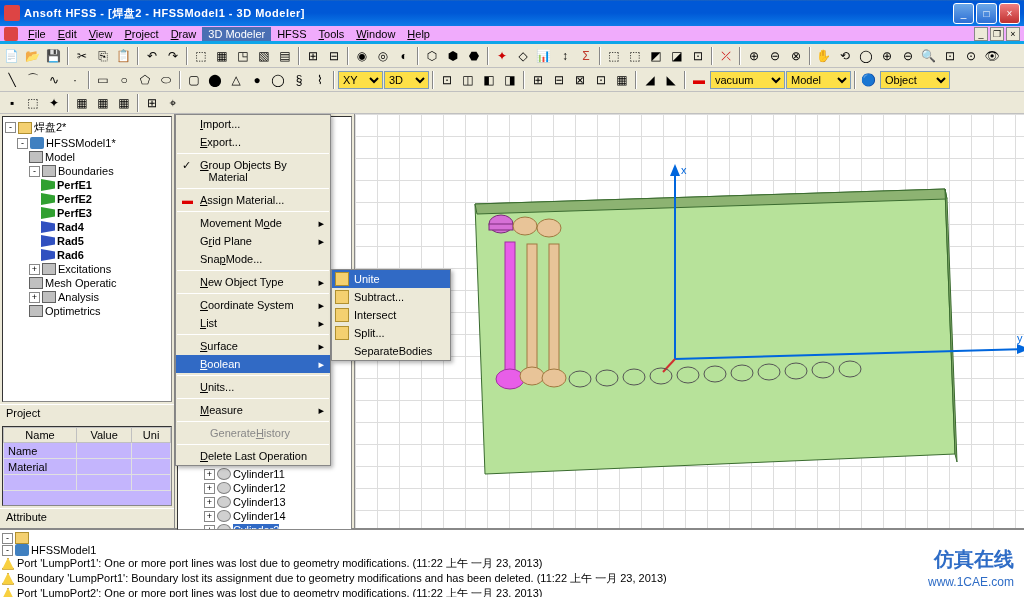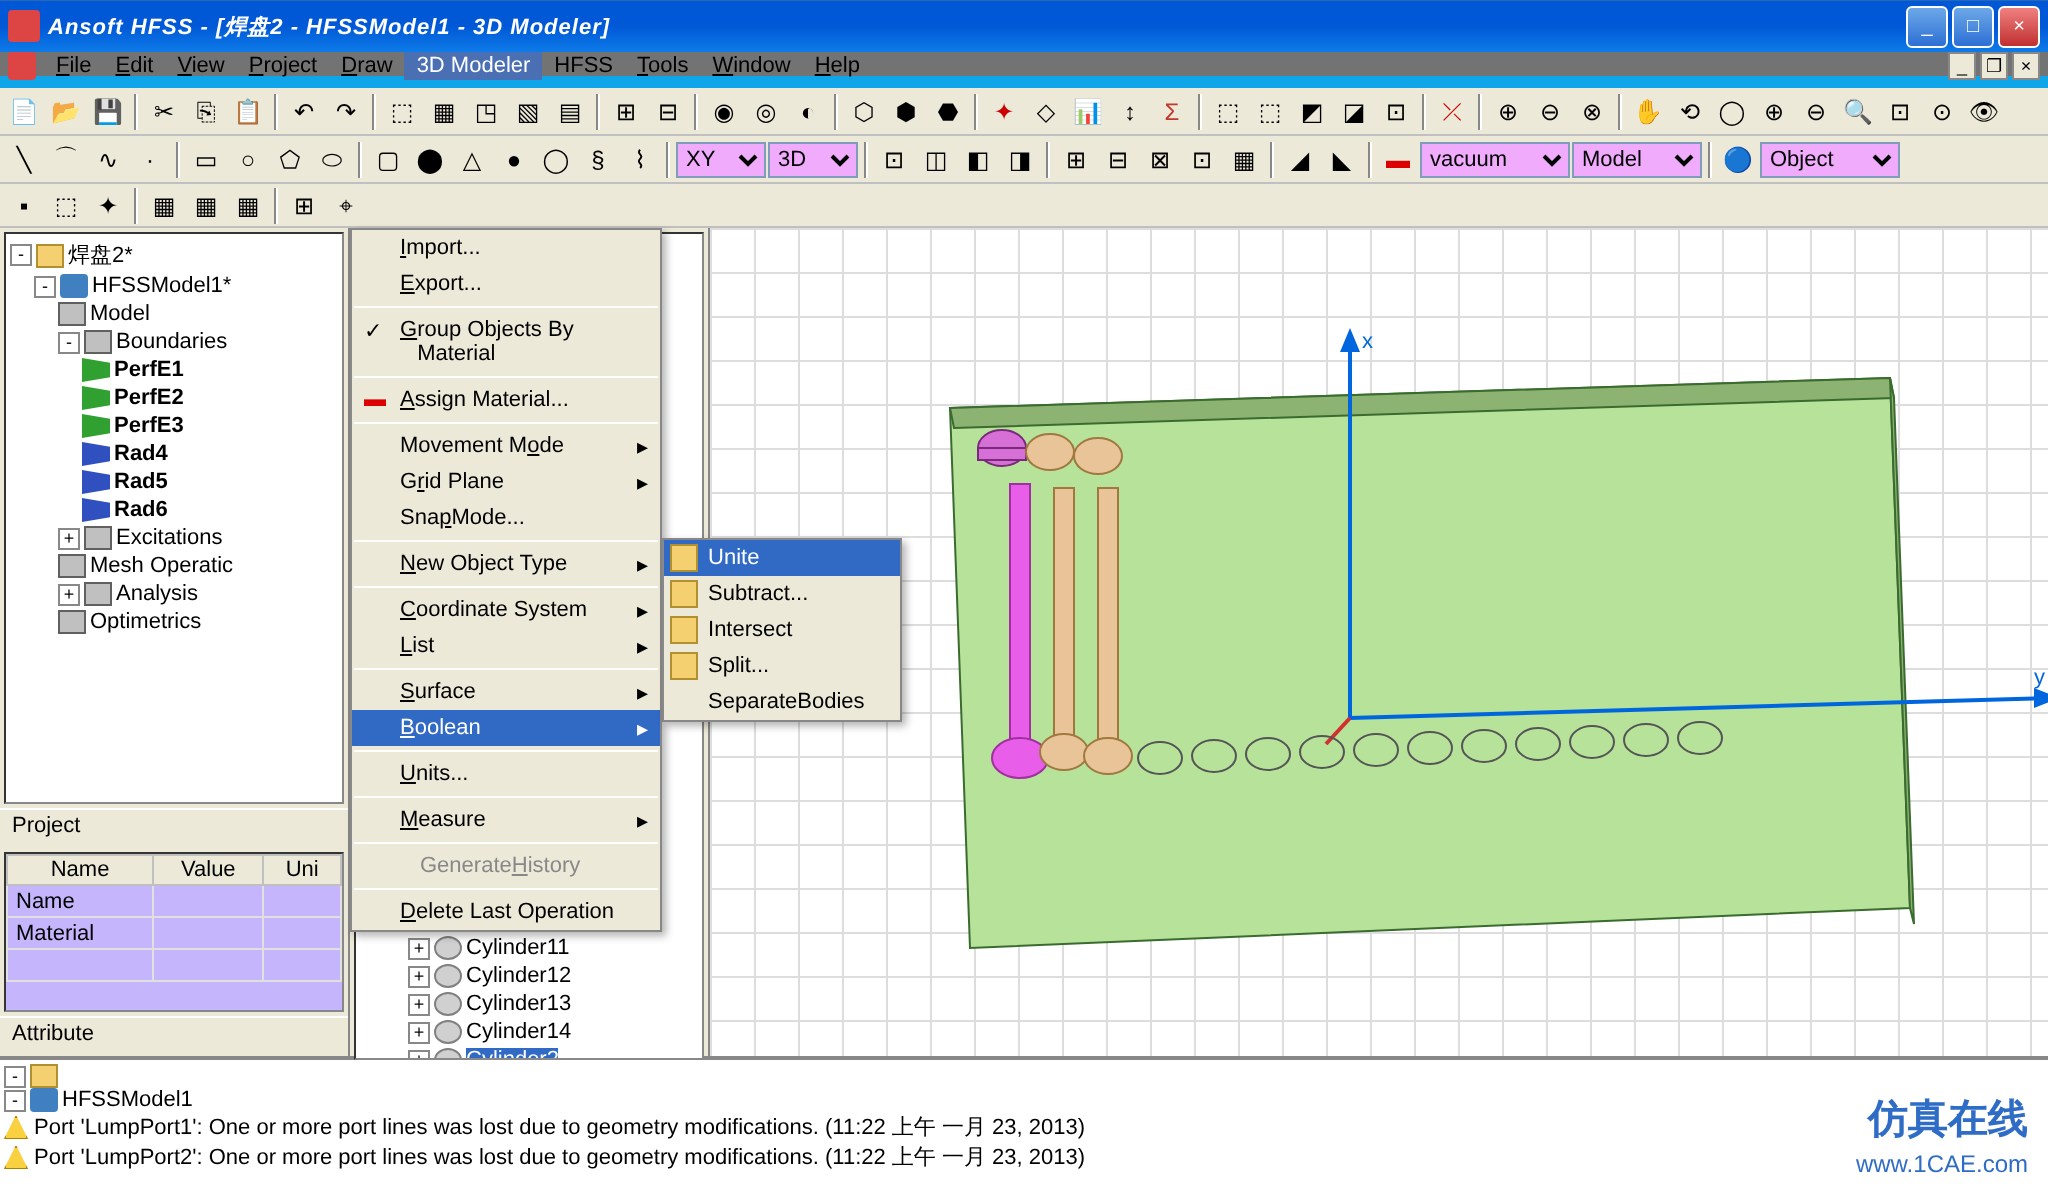--- a/index.html
+++ b/index.html
@@ -1,35 +1,35 @@
 <!DOCTYPE html>
 <html><head>
 <meta charset="utf-8">
 <style>
 * { box-sizing: border-box; margin: 0; padding: 0; font-family: "SimSun", "MS Sans Serif", Tahoma, sans-serif; font-size: 11px; }
 body { background: #ece9d8; overflow: hidden; width: 1024px; height: 597px; position: relative; }
 
 .titlebar { height: 26px; background: linear-gradient(to bottom, #3a6ea5 0%, #0058d6 3%, #0058d6 50%, #0d7be8 100%); color: #fff; display: flex; align-items: center; padding: 0 4px; }
 .titlebar .logo { width: 16px; height: 16px; background: #d44; border-radius: 2px; margin-right: 4px; }
-.titlebar .title { flex: 1; font-weight: bold; letter-spacing: 0.5px; font-style: italic; }
+.titlebar .title { flex: 1; font-weight: bold; letter-spacing: 0.5px; }
 .titlebar .winbtns { display: flex; gap: 2px; }
 .titlebar .winbtn { width: 21px; height: 21px; background: linear-gradient(#6ca8e8, #2d6fd4); border: 1px solid #fff; border-radius: 3px; color: #fff; display: flex; align-items: center; justify-content: center; font-size: 10px; cursor: pointer; }
 .titlebar .winbtn.close { background: linear-gradient(#f08080, #c03030); }
 
-.menubar { height: 18px; background: #737373; display: flex; align-items: flex-start; padding: 0 4px; border-bottom: 6px solid #0ea5e9; }
+.menubar { height: 18px; background: #f0abfc; display: flex; align-items: flex-end; padding: 0 4px; border-bottom: 3px solid #0ea5e9; }
 .menubar .menuitem { padding: 1px 6px; cursor: pointer; }
 .menubar .menuitem .u { text-decoration: underline; }
 .menubar .menuitem.active { background: #4a6fb3; color: #fff; }
 .mdibtns { margin-left: auto; display: flex; gap: 2px; }
 .mdibtns .mdibtn { width: 14px; height: 14px; background: #ece9d8; border: 1px solid #888; font-size: 9px; display: flex; align-items: center; justify-content: center; cursor: pointer; }
 
 .toolbar { height: 24px; background: #ece9d8; display: flex; align-items: center; padding: 1px 2px; border-bottom: 1px solid #c0c0c0; gap: 1px; }
 .toolbar .tbtn { width: 20px; height: 20px; display: flex; align-items: center; justify-content: center; border: 1px solid transparent; cursor: pointer; font-size: 12px; }
 .toolbar .sep { width: 2px; height: 18px; border-left: 1px solid #888; border-right: 1px solid #fff; margin: 0 2px; }
-.toolbar select, .toolbar input { height: 18px; font-size: 11px; border: 1px solid #7f9db9; background: #f0abfc; }
+.toolbar select, .toolbar input { height: 18px; font-size: 11px; border: 1px solid #7f9db9; background: #fde047; }
 
 .workspace { display: flex; height: 414px; }
 .leftpane { width: 175px; background: #ece9d8; border-right: 1px solid #888; display: flex; flex-direction: column; }
 .treepane { flex: 1; background: #fff; border: 1px inset #888; margin: 2px; overflow: auto; padding: 2px; }
 .tree-node { display: flex; align-items: center; padding: 1px 0; white-space: nowrap; cursor: pointer; }
 .tree-node .exp { width: 11px; height: 11px; border: 1px solid #888; background: #fff; display: inline-flex; align-items: center; justify-content: center; font-size: 9px; margin-right: 2px; line-height: 1; }
 .tree-node .icon { width: 14px; height: 12px; margin-right: 2px; display: inline-block; }
 .tree-node .icon.folder { background: #f4d070; border: 1px solid #b09030; }
 .tree-node .icon.hfss { background: #4080c0; border-radius: 2px; }
 .tree-node .icon.flag-g { background: #30a030; clip-path: polygon(0 0, 100% 20%, 100% 80%, 0 100%); }
@@ -448,18 +448,22 @@
       <span class="exp">-</span>
       <span class="icon hfss"></span>
       <span class="label">HFSSModel1</span>
     </div>
   <div class="tree-node ind2">
       <span class="warn-icon"></span>
       <span class="label">Port 'LumpPort1': One or more port lines was lost due to geometry modifications. (11:22 上午  一月 23, 2013)</span>
     </div>
   <div class="tree-node ind2">
       <span class="warn-icon"></span>
+      <span class="label">Boundary 'LumpPort1': Boundary lost its assignment due to geometry modifications and has been deleted. (11:22 上午  一月 23, 2013)</span>
+    </div>
+  <div class="tree-node ind2">
+      <span class="warn-icon"></span>
       <span class="label">Port 'LumpPort2': One or more port lines was lost due to geometry modifications. (11:22 上午  一月 23, 2013)</span>
     </div>
 </div>
 
 <div class="watermark">仿真在线</div>
 <div class="wm-url">www.1CAE.com</div>
 
 </body></html>

